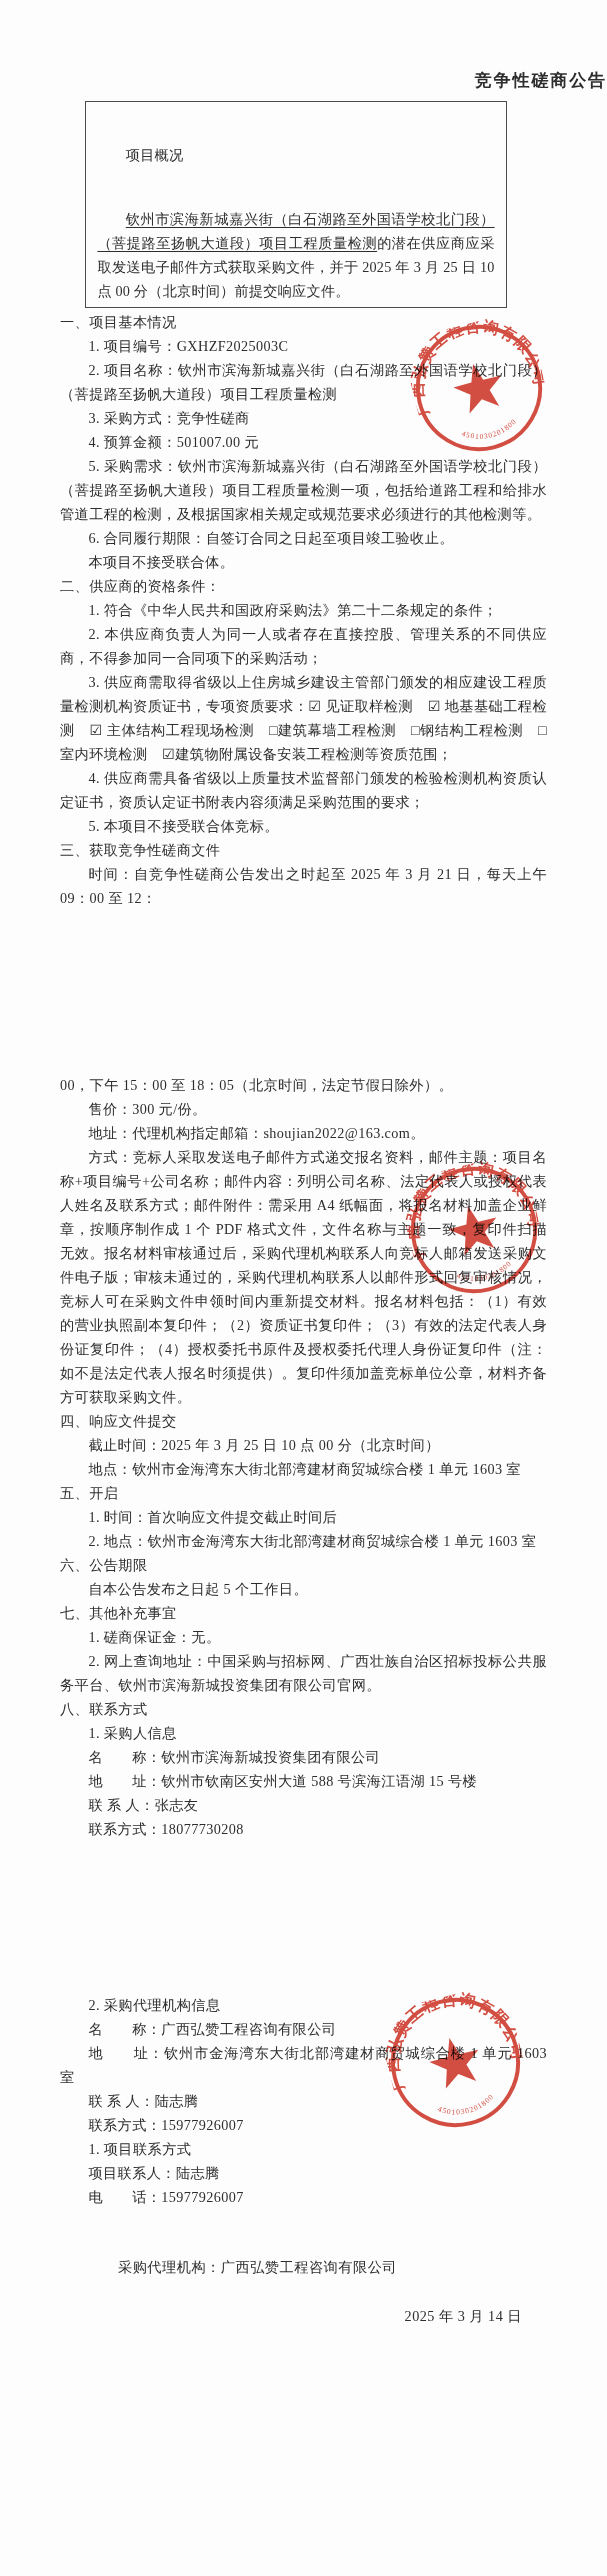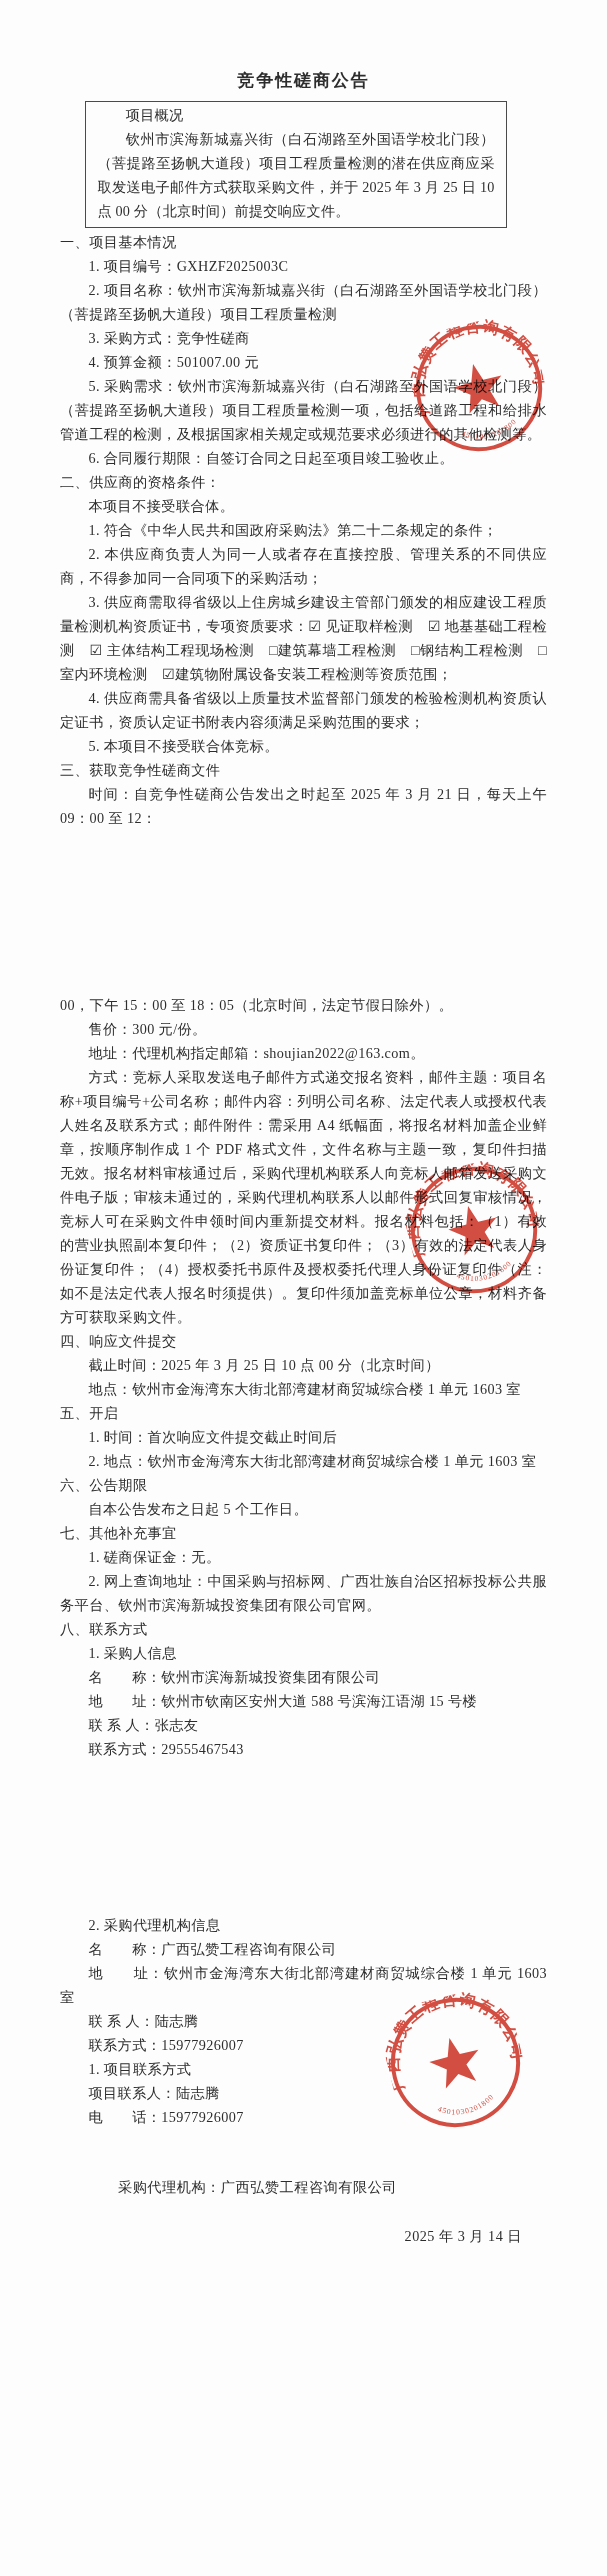--- a/index.html
+++ b/index.html
@@ -9,33 +9,33 @@
     margin:0 auto;
     background:#fdfdfd;
     font-family:"Liberation Serif","DejaVu Serif",serif;
     color:#2d2d2d;
     font-size:14.2px;
     overflow:hidden;
   }
   h1.doc-title {
     margin:0; padding:68px 0 0 0;
     font-size:17px; line-height:25px;
-    text-align:center; font-weight:bold; letter-spacing:1.9px;
+    text-align:right; font-weight:bold; letter-spacing:1.9px;
   }
   .box {
     margin:7.6px 100px 0 85px;
     border:1.4px solid #4a4a4a;
     padding:1.9px 11.4px 3.8px 11.4px;
   }
   .blocks { margin:1.9px 60px 0 60px; }
   .ln { margin:0; line-height:24px; text-indent:2em; text-align:justify; letter-spacing:0.4px; }
   .ln.h { font-weight:normal; text-indent:0; }
   .ln.cont { text-indent:0; }
-  .box .ln { letter-spacing:0.2px; }
-  .ul { text-underline-offset:2.8px; }
+  .box .ln { letter-spacing:0.2px;margin-top:40px; }
+  .ul { text-decoration:underline; text-underline-offset:2.8px; }
   .pagegap { height:161px; }
   #gap2 { height:150px; }
   .sig1 { margin:46px 92px 0 0; line-height:24px; text-align:center; letter-spacing:0.5px; }
   .sig2 { margin:25px 85px 14px 0; line-height:24px; text-align:right; letter-spacing:0.5px; }
   .stamp {
     position:absolute; opacity:0.88;
     transform:rotate(-14deg);
     mix-blend-mode:multiply;
     pointer-events:none;
   }
@@ -56,22 +56,22 @@
   </div>
 
   <div id="p1" class="blocks">
       <p class="ln h">一、项目基本情况</p>
       <p class="ln p">1. 项目编号：GXHZF2025003C</p>
       <p class="ln p">2. 项目名称：钦州市滨海新城嘉兴街（白石湖路至外国语学校北门段）（菩提路至扬帆大道段）项目工程质量检测</p>
       <p class="ln p">3. 采购方式：竞争性磋商</p>
       <p class="ln p">4. 预算金额：501007.00 元</p>
       <p class="ln p">5. 采购需求：钦州市滨海新城嘉兴街（白石湖路至外国语学校北门段）（菩提路至扬帆大道段）项目工程质量检测一项，包括给道路工程和给排水管道工程的检测，及根据国家相关规定或规范要求必须进行的其他检测等。</p>
       <p class="ln p">6. 合同履行期限：自签订合同之日起至项目竣工验收止。</p>
+      <p class="ln p">本项目不接受联合体。</p>
       <p class="ln h">二、供应商的资格条件：</p>
-      <p class="ln p">本项目不接受联合体。</p>
       <p class="ln p">1. 符合《中华人民共和国政府采购法》第二十二条规定的条件；</p>
       <p class="ln p">2. 本供应商负责人为同一人或者存在直接控股、管理关系的不同供应商，不得参加同一合同项下的采购活动；</p>
       <p class="ln p">3. 供应商需取得省级以上住房城乡建设主管部门颁发的相应建设工程质量检测机构资质证书，专项资质要求：☑ 见证取样检测　☑ 地基基础工程检测　☑ 主体结构工程现场检测　□建筑幕墙工程检测　□钢结构工程检测　□室内环境检测　☑建筑物附属设备安装工程检测等资质范围；</p>
       <p class="ln p">4. 供应商需具备省级以上质量技术监督部门颁发的检验检测机构资质认定证书，资质认定证书附表内容须满足采购范围的要求；</p>
       <p class="ln p">5. 本项目不接受联合体竞标。</p>
       <p class="ln h">三、获取竞争性磋商文件</p>
       <p class="ln p">时间：自竞争性磋商公告发出之时起至 2025 年 3 月 21 日，每天上午 09：00 至 12：</p>
     </div>
   <div id="gap1" class="pagegap"></div>
   <div id="p2" class="blocks">
@@ -88,21 +88,21 @@
       <p class="ln h">六、公告期限</p>
       <p class="ln p">自本公告发布之日起 5 个工作日。</p>
       <p class="ln h">七、其他补充事宜</p>
       <p class="ln p">1. 磋商保证金：无。</p>
       <p class="ln p">2. 网上查询地址：中国采购与招标网、广西壮族自治区招标投标公共服务平台、钦州市滨海新城投资集团有限公司官网。</p>
       <p class="ln h">八、联系方式</p>
       <p class="ln p">1. 采购人信息</p>
       <p class="ln p">名　　称：钦州市滨海新城投资集团有限公司</p>
       <p class="ln p">地　　址：钦州市钦南区安州大道 588 号滨海江语湖 15 号楼</p>
       <p class="ln p">联 系 人：张志友</p>
-      <p class="ln p">联系方式：29555467543</p>
+      <p class="ln p">联系方式：18077730208</p>
     </div>
   <div id="gap2" class="pagegap"></div>
   <div id="p3" class="blocks">
       <p class="ln p">2. 采购代理机构信息</p>
       <p class="ln p">名　　称：广西弘赞工程咨询有限公司</p>
       <p class="ln p">地　　址：钦州市金海湾东大街北部湾建材商贸城综合楼 1 单元 1603 室</p>
       <p class="ln p">联 系 人：陆志腾</p>
       <p class="ln p">联系方式：15977926007</p>
       <p class="ln p">1. 项目联系方式</p>
       <p class="ln p">项目联系人：陆志腾</p>

